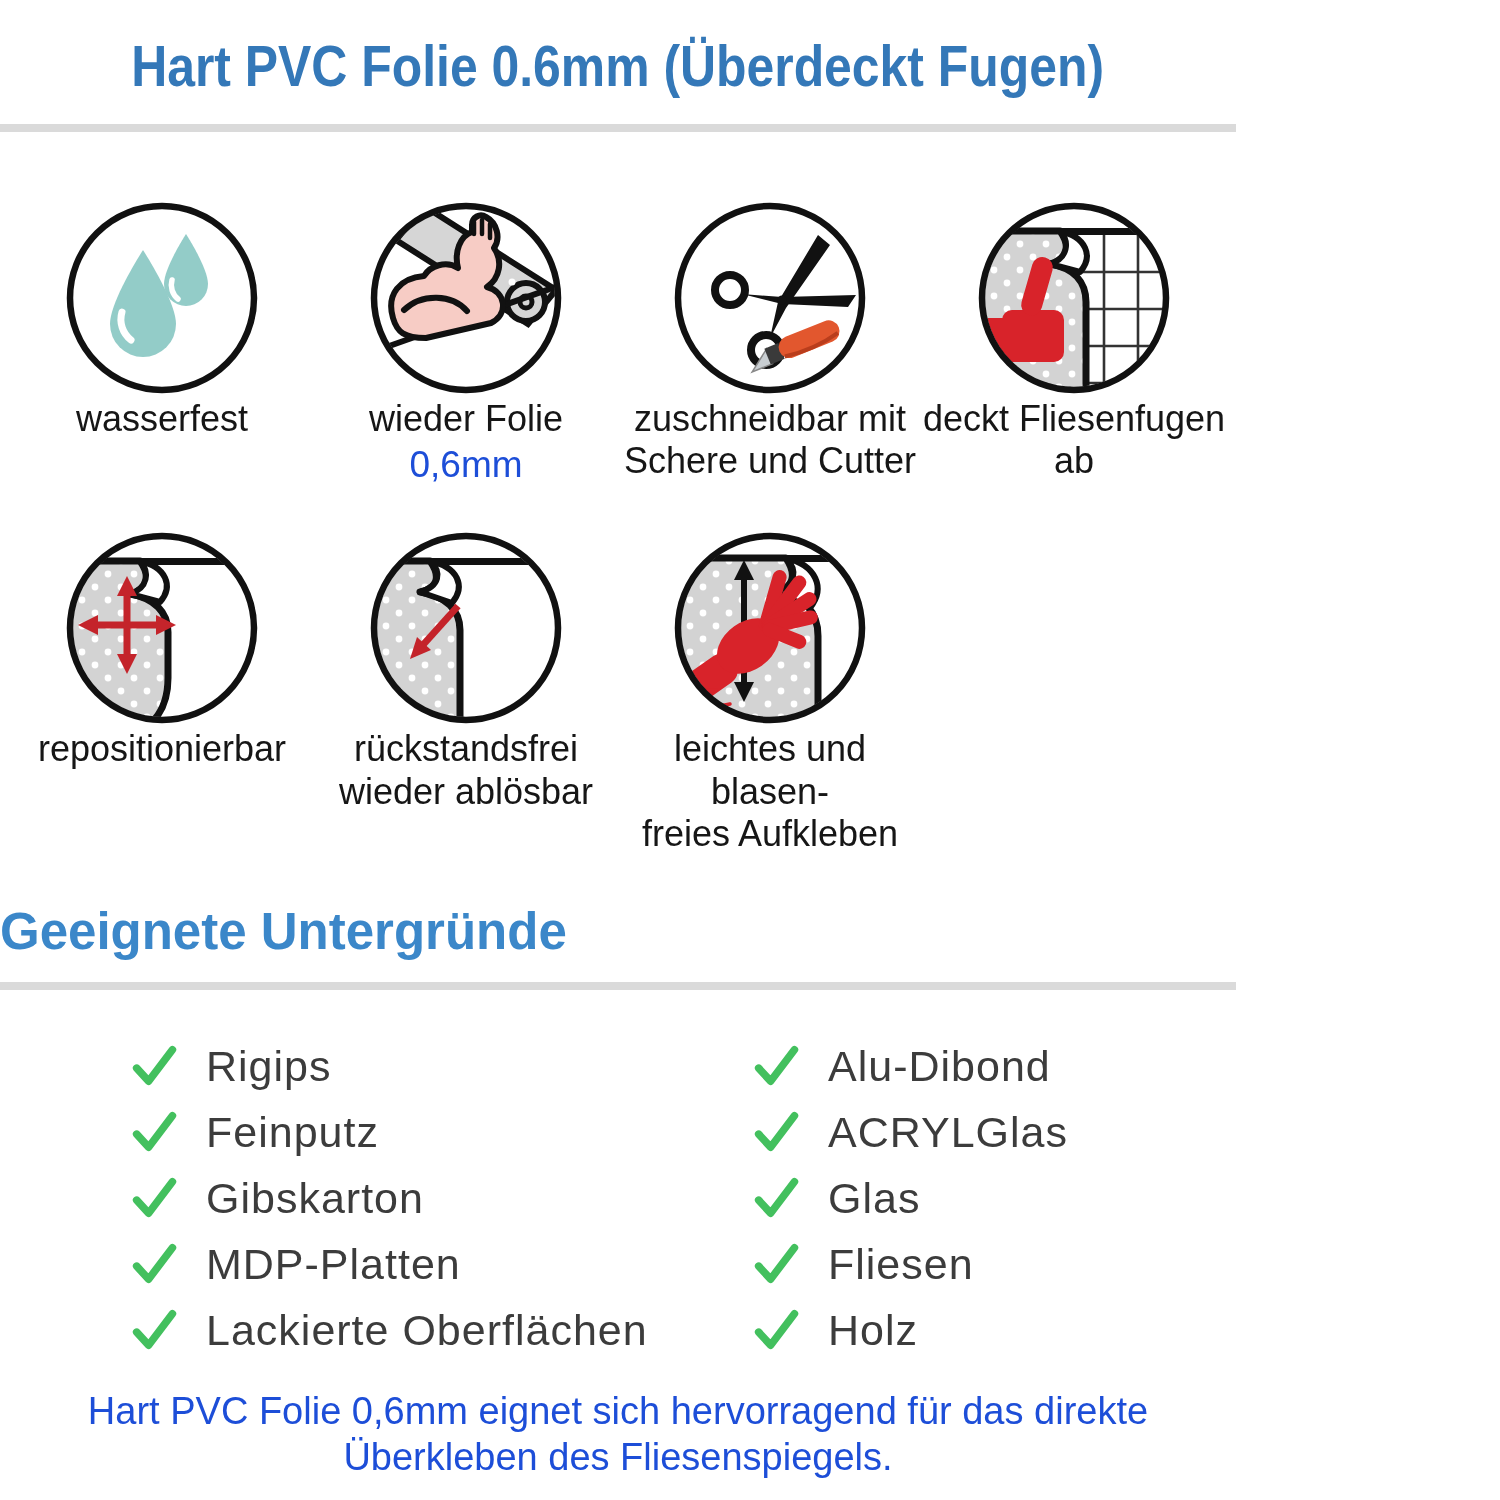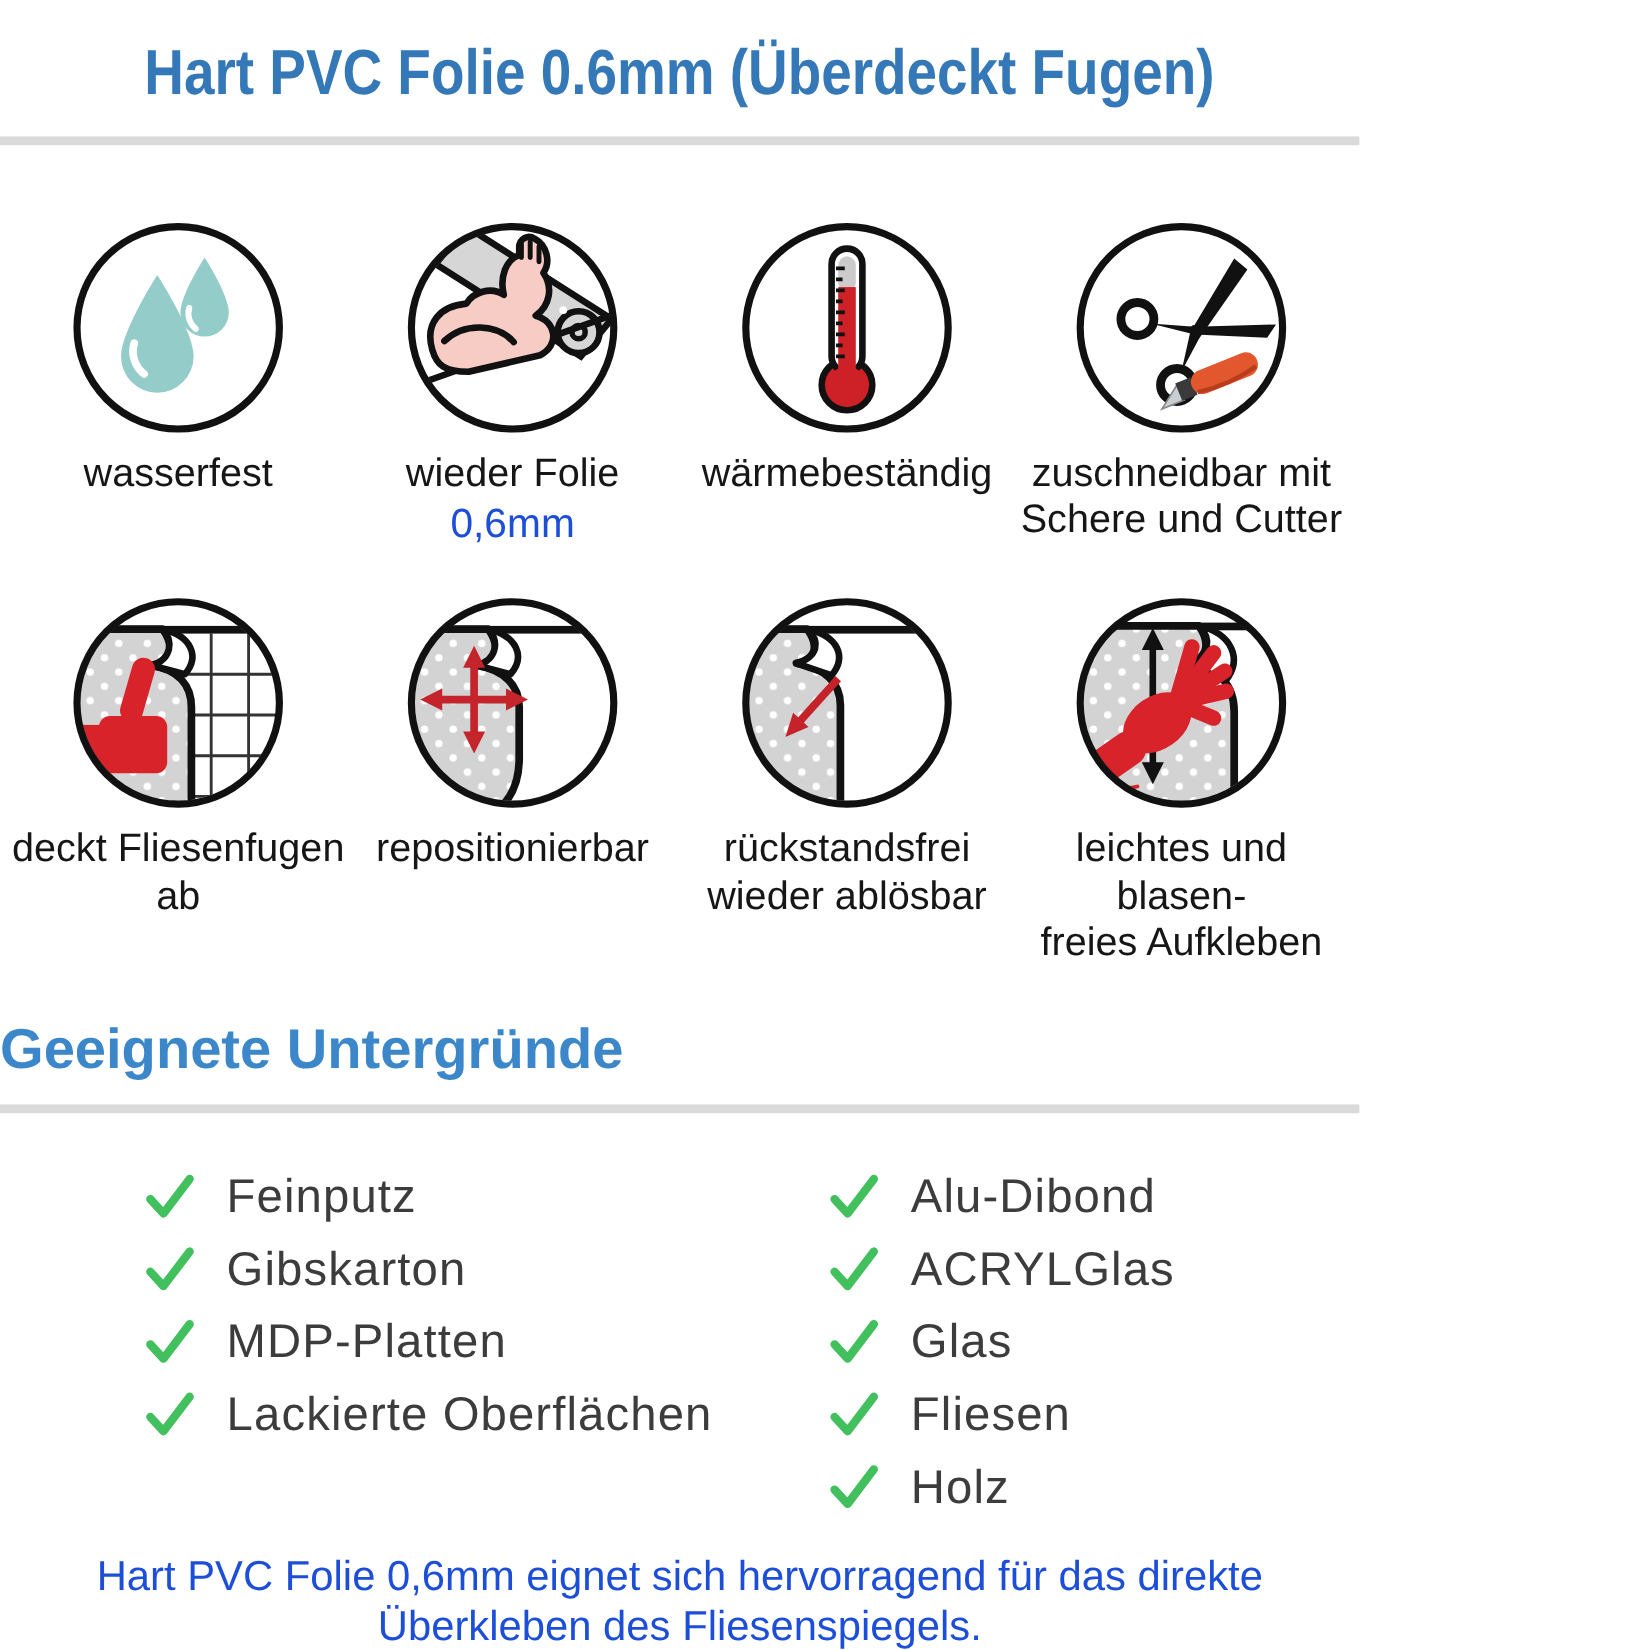--- a/index.html
+++ b/index.html
@@ -17,21 +17,21 @@
   .divider { width:100%; height:8px; background:#dadada; }
   .divider-top { margin-top:26px; }
   .feature-grid {
     margin-top:66px;
     display:grid; grid-template-columns:repeat(4,1fr); row-gap:42px;
     padding:0 10px;
   }
   .feature-cell { display:flex; flex-direction:column; align-items:center; }
   .feature-cell svg.badge { width:200px; height:200px; display:block; }
   .feature-label {
-    margin-top:11px; text-align:center; font-size:36px; line-height:1.18;
+    margin-top:0; text-align:center; font-size:36px; line-height:1.18;
     color:#161616; white-space:pre-line; font-weight:500;
   }
   .feature-sublabel {
     margin-top:4px; text-align:center; font-size:37px; color:#1d4ed8; font-weight:500;
   }
   .section-heading {
     margin-top:48px; text-align:left; font-size:51px; font-weight:bold;
     color:#3b87c9; line-height:1.1;
   }
   .divider-mid { margin-top:22px; }
@@ -89,32 +89,20 @@
           <path d="M27 120 C20 96 34 80 58 78 C64 68 80 62 92 70 C88 54 94 38 106 34 L106 27 C106 19 114 15 120 19 C131 25 135 40 128 50 C137 63 134 80 121 89 C140 94 143 116 125 125 L60 140 C38 140 31 134 27 120 Z" fill="#f7ccc5" stroke="#111" stroke-width="6" stroke-linejoin="round"></path>
           <path d="M38 112 C56 95 86 96 101 113" stroke="#111" stroke-width="6" fill="none" stroke-linecap="round"></path>
           <path d="M108 24 L108 36 M116 22 L116 36 M124 26 L124 40" stroke="#111" stroke-width="4.5" stroke-linecap="round"></path>
         </g>
         <circle cx="100" cy="100" r="92" fill="none" stroke="#111" stroke-width="6.5"></circle>
       </svg>
       <div class="feature-label">wieder Folie</div>
       <div class="feature-sublabel">0,6mm</div>
     </div>
 
-    <div class="feature-cell">
-      <svg class="badge" viewBox="0 0 200 200">
-        <circle cx="100" cy="100" r="92" fill="#fff" stroke="#111" stroke-width="6.5"></circle>
-        <circle cx="100" cy="152" r="23" fill="#ce2127" stroke="#111" stroke-width="6"></circle>
-        <rect x="86" y="28" width="28" height="112" rx="14" fill="#fff" stroke="#111" stroke-width="6"></rect>
-        <rect x="92" y="35" width="16" height="32" rx="8" fill="#cccccc"></rect>
-        <rect x="92" y="63" width="16" height="80" fill="#ce2127"></rect>
-        <circle cx="100" cy="152" r="17" fill="#ce2127"></circle>
-        <path d="M90 46 h8 M90 56 h6 M90 66 h8 M90 76 h6 M90 86 h8 M90 96 h6 M90 106 h8 M90 116 h6 M90 126 h8" stroke="#111" stroke-width="3.4"></path>
-      </svg>
-      <div class="feature-label">wärmebeständig</div>
-    </div>
 
     <div class="feature-cell">
       <svg class="badge" viewBox="0 0 200 200">
         <circle cx="100" cy="100" r="92" fill="#fff" stroke="#111" stroke-width="6.5"></circle>
         <circle cx="60" cy="92" r="15" fill="none" stroke="#111" stroke-width="8"></circle>
         <circle cx="96" cy="152" r="15" fill="none" stroke="#111" stroke-width="8"></circle>
         <path d="M72 96 L112 99 L186 97 L178 109 L112 106 Z" fill="#111"></path>
         <path d="M100 140 L108 104 L148 37 L160 47 L116 110 Z" fill="#111"></path>
         <circle cx="112" cy="102" r="4.5" fill="#111"></circle>
         <g transform="rotate(-22 120 150)">
@@ -269,20 +257,26 @@
 
   <div class="section-heading">Geeignete Untergründe</div>
   <div class="divider divider-mid"></div>
 
   <div class="substrates">
     <ul class="substrate-list">
       <li class="substrate-item">
         <svg class="check" viewBox="0 0 48 48">
             <path d="M8 26 L19 38 L41 9" stroke="#43c05e" stroke-width="7" fill="none" stroke-linecap="round" stroke-linejoin="round"></path>
           </svg>
+        <span class="substrate-label">Rigips</span>
+      </li>
+      <li class="substrate-item">
+        <svg class="check" viewBox="0 0 48 48">
+            <path d="M8 26 L19 38 L41 9" stroke="#43c05e" stroke-width="7" fill="none" stroke-linecap="round" stroke-linejoin="round"></path>
+          </svg>
         <span class="substrate-label">Feinputz</span>
       </li>
       <li class="substrate-item">
         <svg class="check" viewBox="0 0 48 48">
             <path d="M8 26 L19 38 L41 9" stroke="#43c05e" stroke-width="7" fill="none" stroke-linecap="round" stroke-linejoin="round"></path>
           </svg>
         <span class="substrate-label">Gibskarton</span>
       </li>
       <li class="substrate-item">
         <svg class="check" viewBox="0 0 48 48">

